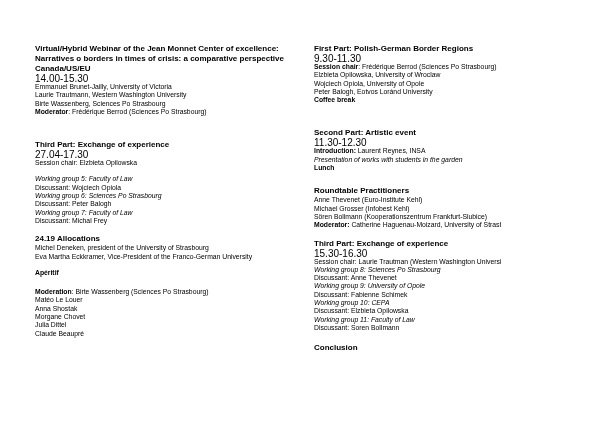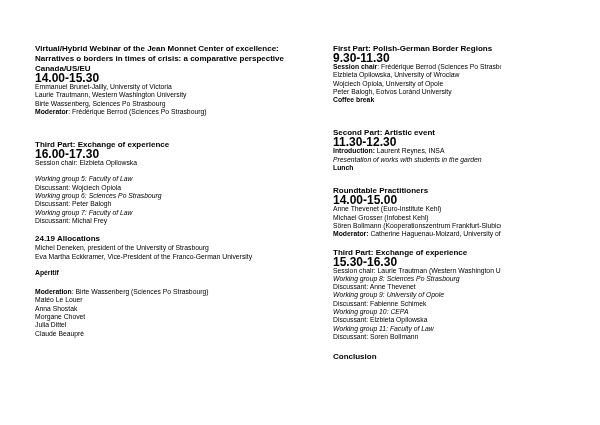--- a/index.html
+++ b/index.html
@@ -7,24 +7,24 @@
     position: relative;
     width: 501px;
     height: 425px;
     background: #ffffff;
     font-family: "Liberation Sans", sans-serif;
     color: #000000;
     overflow: hidden;
   }
   .col { position: absolute; top: 44px; }
   .col-left  { left: 35px;  width: 268px; }
-  .col-right { left: 333px; width: 234px; }
+  .col-right { left: 314px; width: 234px; }
 
   .h    { font-weight: 700; font-size: 8px;   line-height: 10px; }
-  .time { font-weight: 700; font-size: 12px; line-height: 9px;  }
+  .time { font-weight: 400; font-size: 10px; line-height: 9px;  }
   .t    { font-size: 6.8px; line-height: 8.3px; }
   .it   { font-style: italic; }
   .b    { font-weight: 700; }
   .justify { text-align: justify; }
 
   .gap-xs { margin-top: 8px; }
   .gap-sm { margin-top: 9px; }
   .gap-md { margin-top: 11px; }
   .gap-lg { margin-top: 14px; }
   .gap-xl { margin-top: 24px; }
@@ -40,21 +40,21 @@
       <div class="h">Virtual/Hybrid Webinar of the Jean Monnet Center of excellence: Narratives o borders in times of crisis: a comparative perspective Canada/US/EU</div>
       <div class="time">14.00-15.30</div>
       <div class="t">Emmanuel Brunet-Jailly, University of Victoria</div>
       <div class="t">Laurie Trautmann, Western Washington University</div>
       <div class="t">Birte Wassenberg, Sciences Po Strasbourg</div>
       <div class="t"><span class="b">Moderator</span><span>: Frédérique Berrod (Sciences Po Strasbourg)</span></div>
     </section>
 
     <section class="gap-xl">
       <div class="h">Third Part: Exchange of experience</div>
-      <div class="time">16.00-17.30</div>
+      <div class="time">27.04-17.30</div>
       <div class="t">Session chair: Elzbieta Opilowska</div>
       <div class="gap-xs">
         <div class="t it">Working group 5: Faculty of Law</div>
         <div class="t">Discussant: Wojciech Opiola</div>
         <div class="t it">Working group 6: Sciences Po Strasbourg</div>
         <div class="t">Discussant: Peter Balogh</div>
         <div class="t it">Working group 7: Faculty of Law</div>
         <div class="t">Discussant: Michal Frey</div>
       </div>
     </section>
@@ -93,21 +93,20 @@
     <section class="gap-xl">
       <div class="h">Second Part: Artistic event</div>
       <div class="time">11.30-12.30</div>
       <div class="t"><span class="b">Introduction:</span><span> Laurent Reynes, INSA</span></div>
       <div class="t it">Presentation of works with students in the garden</div>
       <div class="t b">Lunch</div>
     </section>
 
     <section class="gap-lg">
       <div class="h">Roundtable Practitioners</div>
-      <div class="time">14.00-15.00</div>
       <div class="t">Anne Thevenet (Euro-Institute Kehl)</div>
       <div class="t">Michael Grosser (Infobest Kehl)</div>
       <div class="t">Sören Bollmann (Kooperationszentrum Frankfurt-Slubice)</div>
       <div class="t"><span class="b">Moderator:</span><span> Catherine Haguenau-Moizard, University of Strasbourg</span></div>
     </section>
 
     <section class="gap-sm">
       <div class="h">Third Part: Exchange of experience</div>
       <div class="time">15.30-16.30</div>
       <div class="t">Session chair: Laurie Trautman (Western Washington University)</div>

